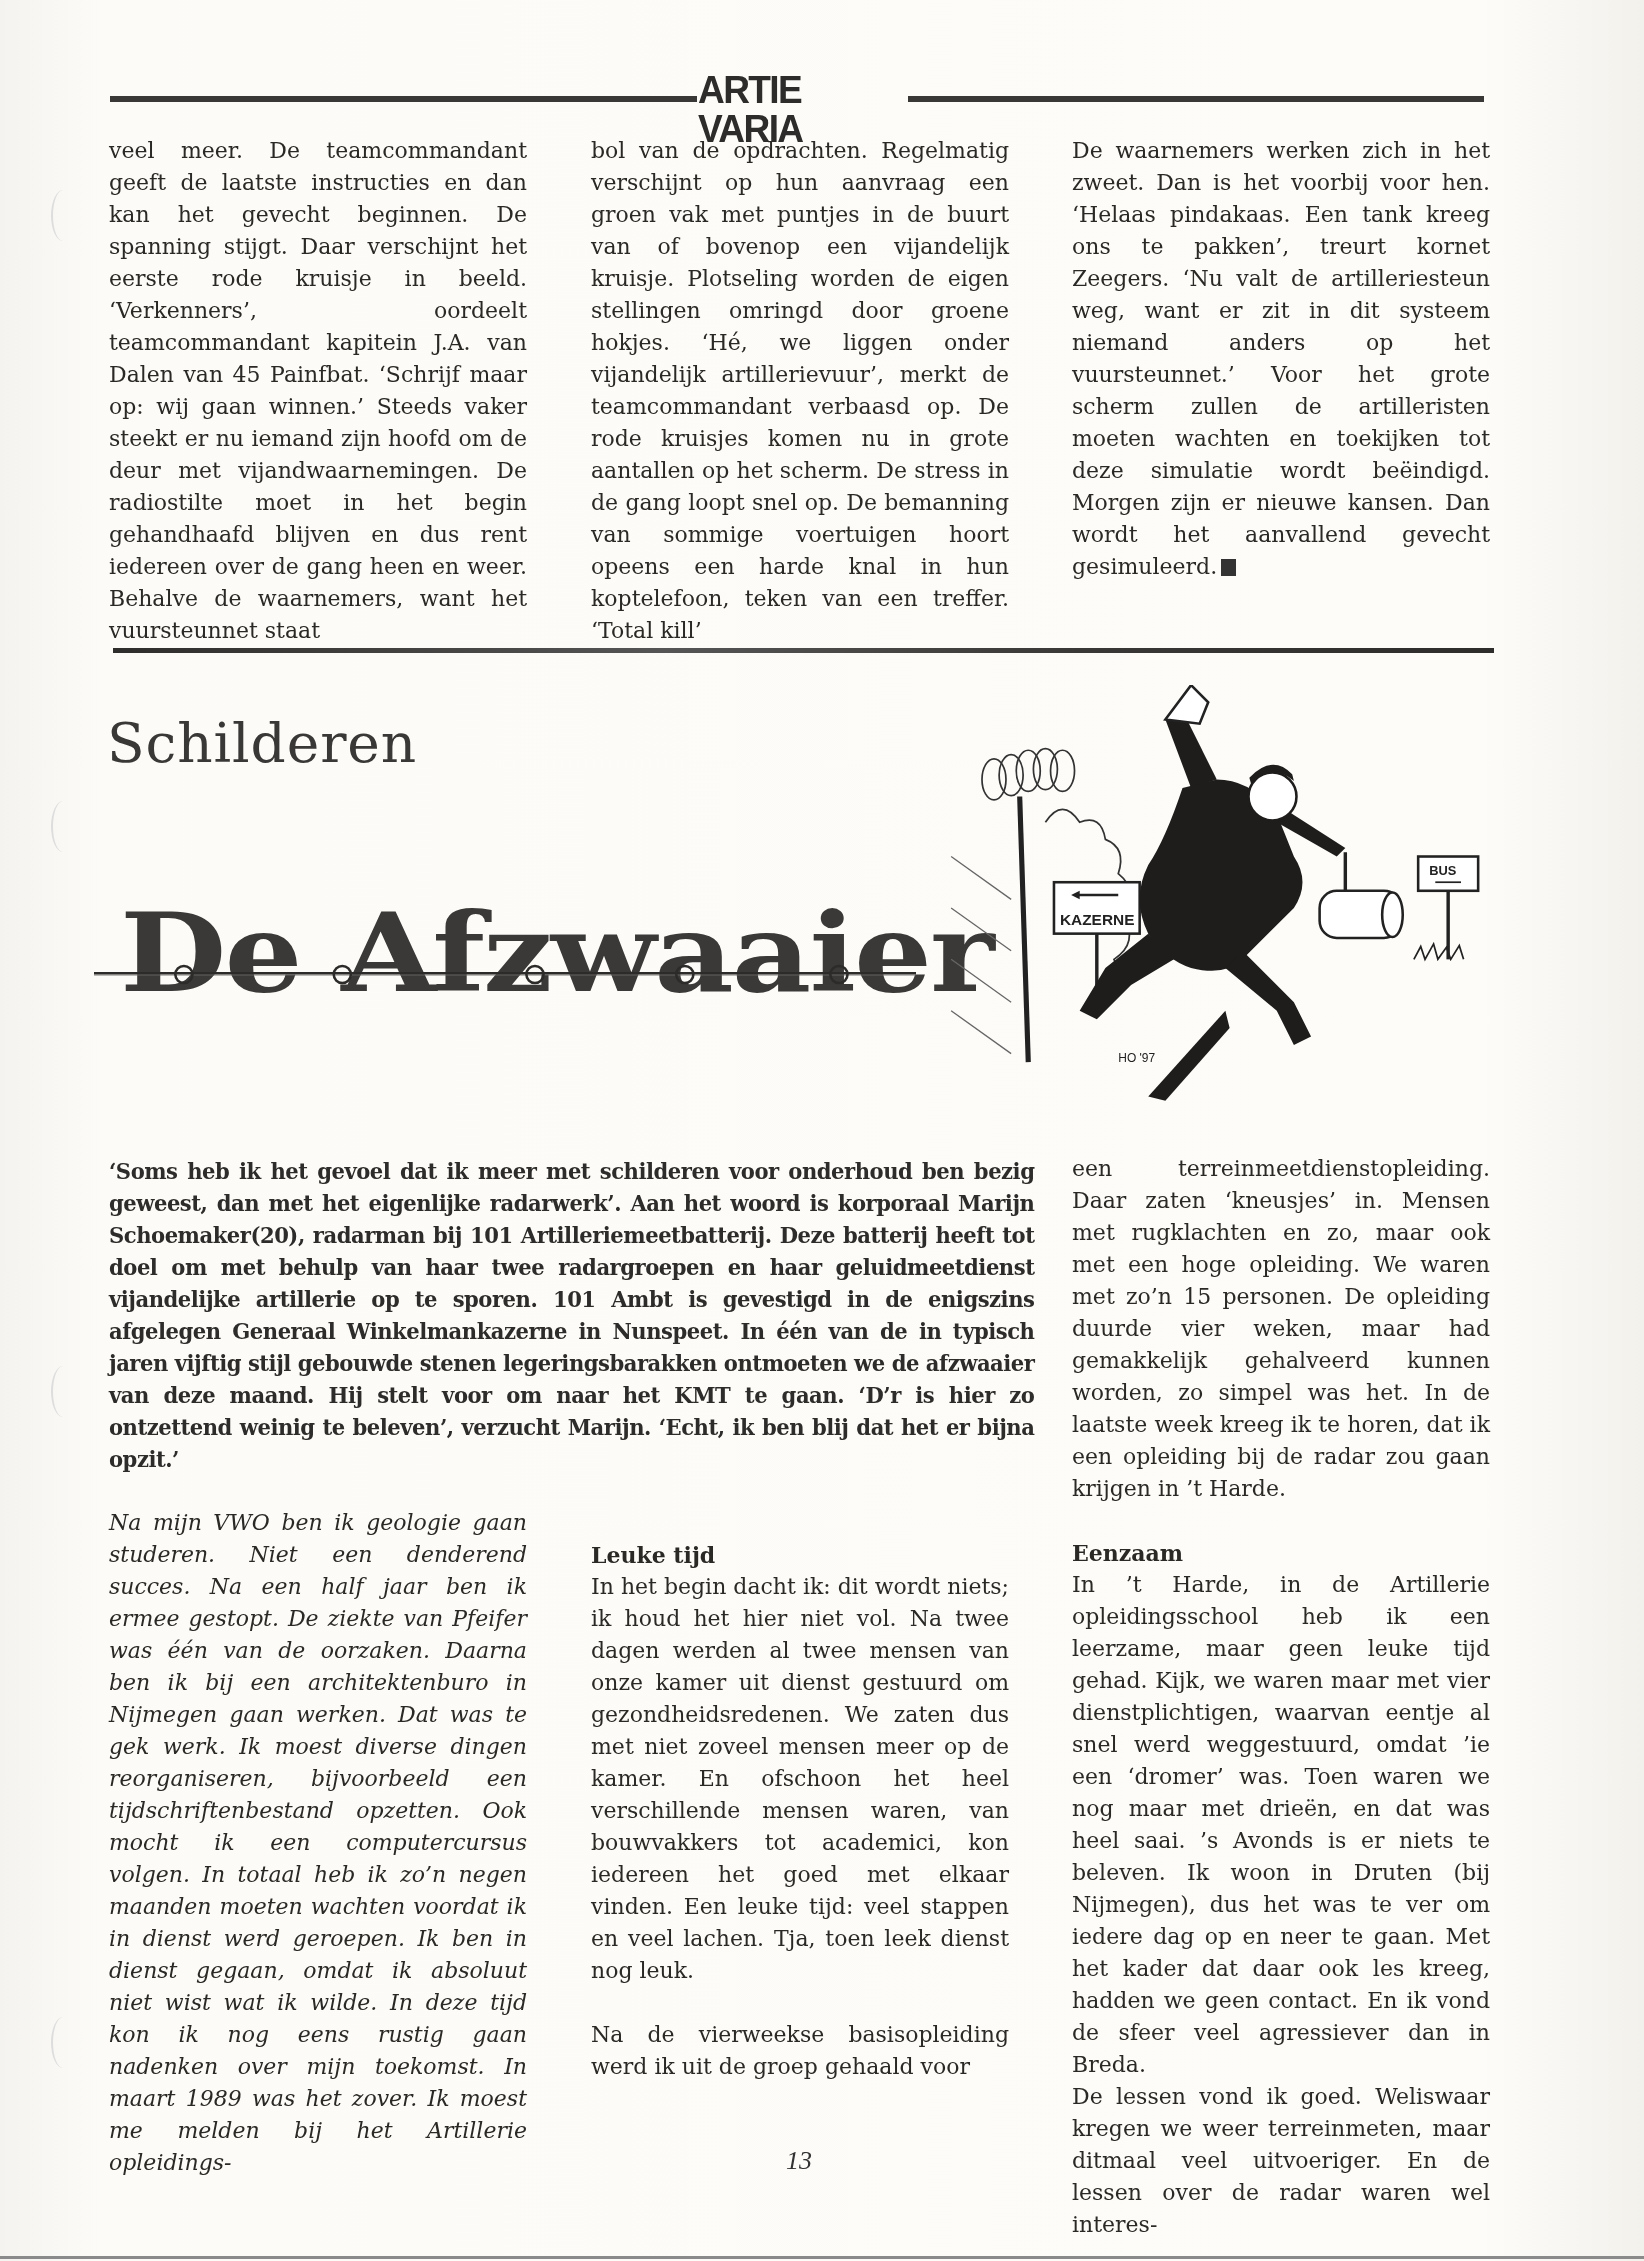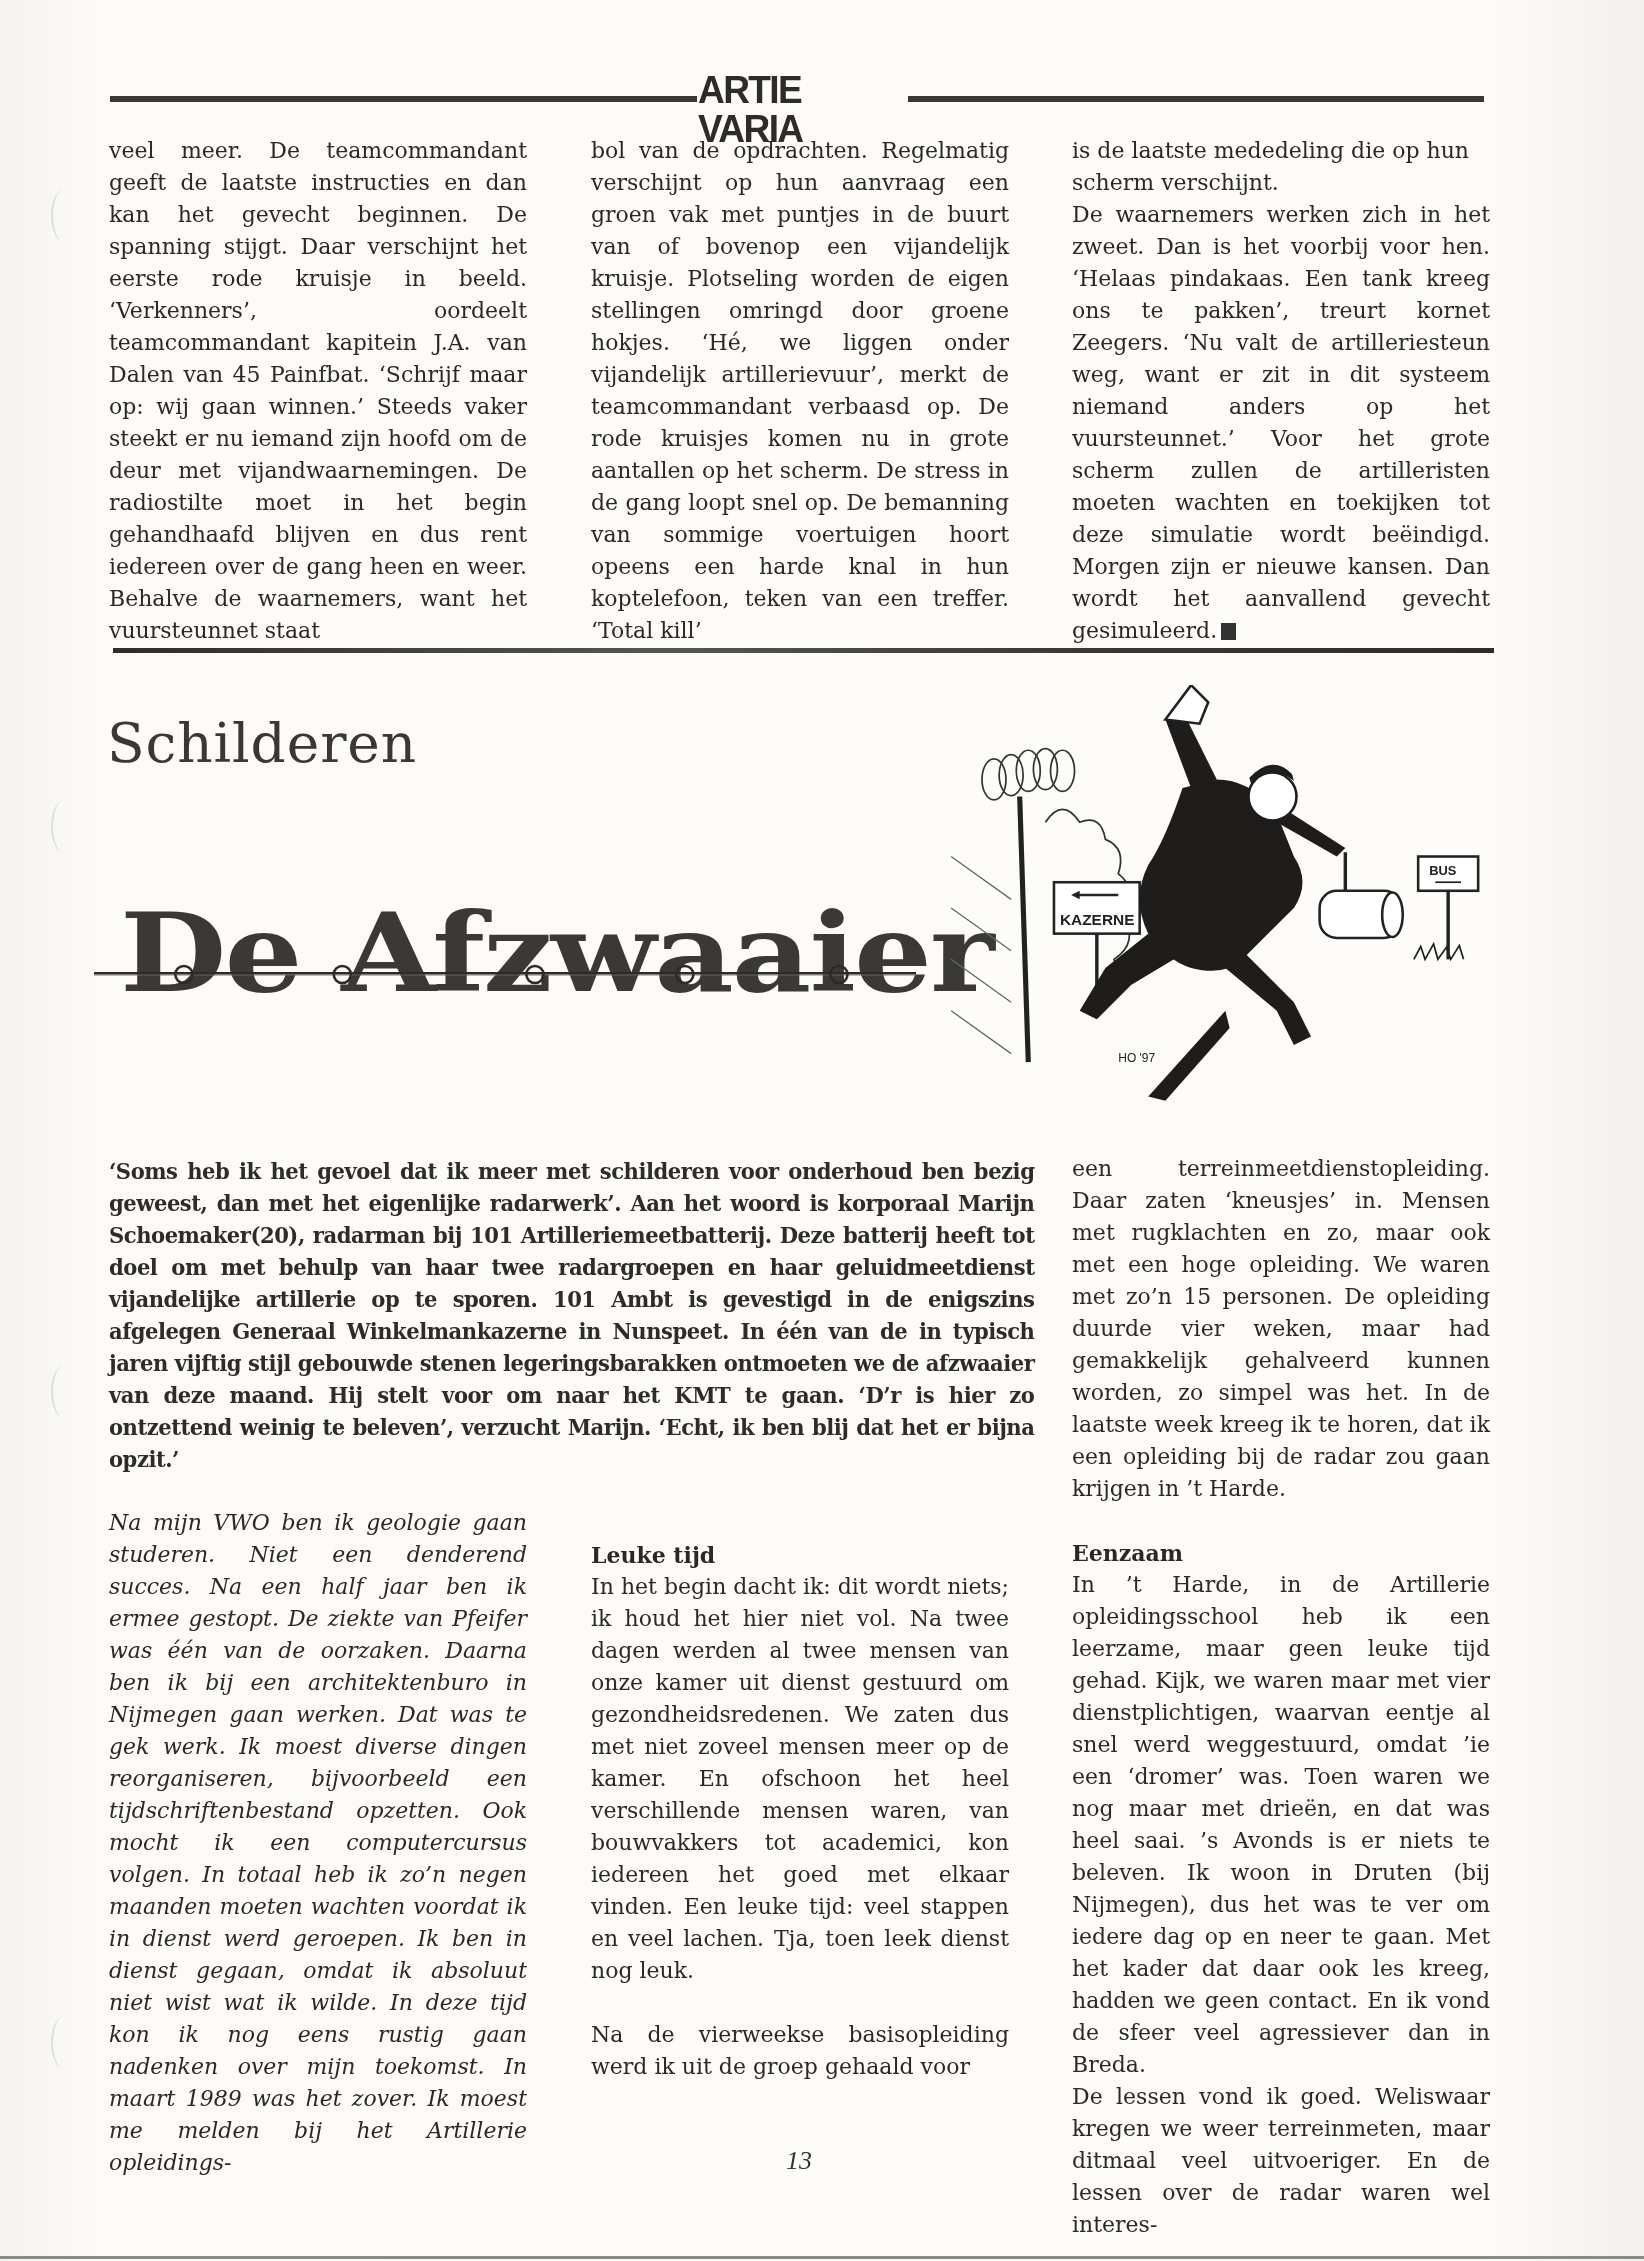--- a/index.html
+++ b/index.html
@@ -84,21 +84,20 @@
   <div class="punch" style="left:51px;top:1366px;"></div>
   <div class="punch" style="left:51px;top:2017px;"></div>
 
   <div class="col top-col1">
     <p>veel meer. De teamcommandant geeft de laatste instructies en dan kan het gevecht beginnen. De spanning stijgt. Daar verschijnt het eerste rode kruisje in beeld. ‘Verkenners’, oordeelt teamcommandant kapitein J.A. van Dalen van 45 Painfbat. ‘Schrijf maar op: wij gaan winnen.’ Steeds vaker steekt er nu iemand zijn hoofd om de deur met vijandwaarnemingen. De radiostilte moet in het begin gehandhaafd blijven en dus rent iedereen over de gang heen en weer. Behalve de waarnemers, want het vuursteunnet staat</p>
   </div>
   <div class="col top-col2">
     <p>bol van de opdrachten. Regelmatig verschijnt op hun aanvraag een groen vak met puntjes in de buurt van of bovenop een vijandelijk kruisje. Plotseling worden de eigen stellingen omringd door groene hokjes. ‘Hé, we liggen onder vijandelijk artillerievuur’, merkt de teamcommandant verbaasd op. De rode kruisjes komen nu in grote aantallen op het scherm. De stress in de gang loopt snel op. De bemanning van sommige voertuigen hoort opeens een harde knal in hun koptelefoon, teken van een treffer. ‘Total kill’</p>
   </div>
   <div class="col top-col3">
-    <p style="text-align:left">is de laatste mededeling die op hun scherm verschijnt.</p>
     <p><span>De waarnemers werken zich in het zweet. Dan is het voorbij voor hen. ‘Helaas pindakaas. Een tank kreeg ons te pakken’, treurt kornet Zeegers. ‘Nu valt de artilleriesteun weg, want er zit in dit systeem niemand anders op het vuursteunnet.’ Voor het grote scherm zullen de artilleristen moeten wachten en toekijken tot deze simulatie wordt beëindigd. Morgen zijn er nieuwe kansen. Dan wordt het aanvallend gevecht gesimuleerd.</span><span class="end-mark"></span></p>
   </div>
 
   <div class="section-rule"></div>
 
   <div class="section-label">Schilderen</div>
 
   <div class="title-art">
     <div class="title-text">De Afzwaaier</div>
     <svg class="wire" viewBox="0 0 960 10" preserveAspectRatio="none">

